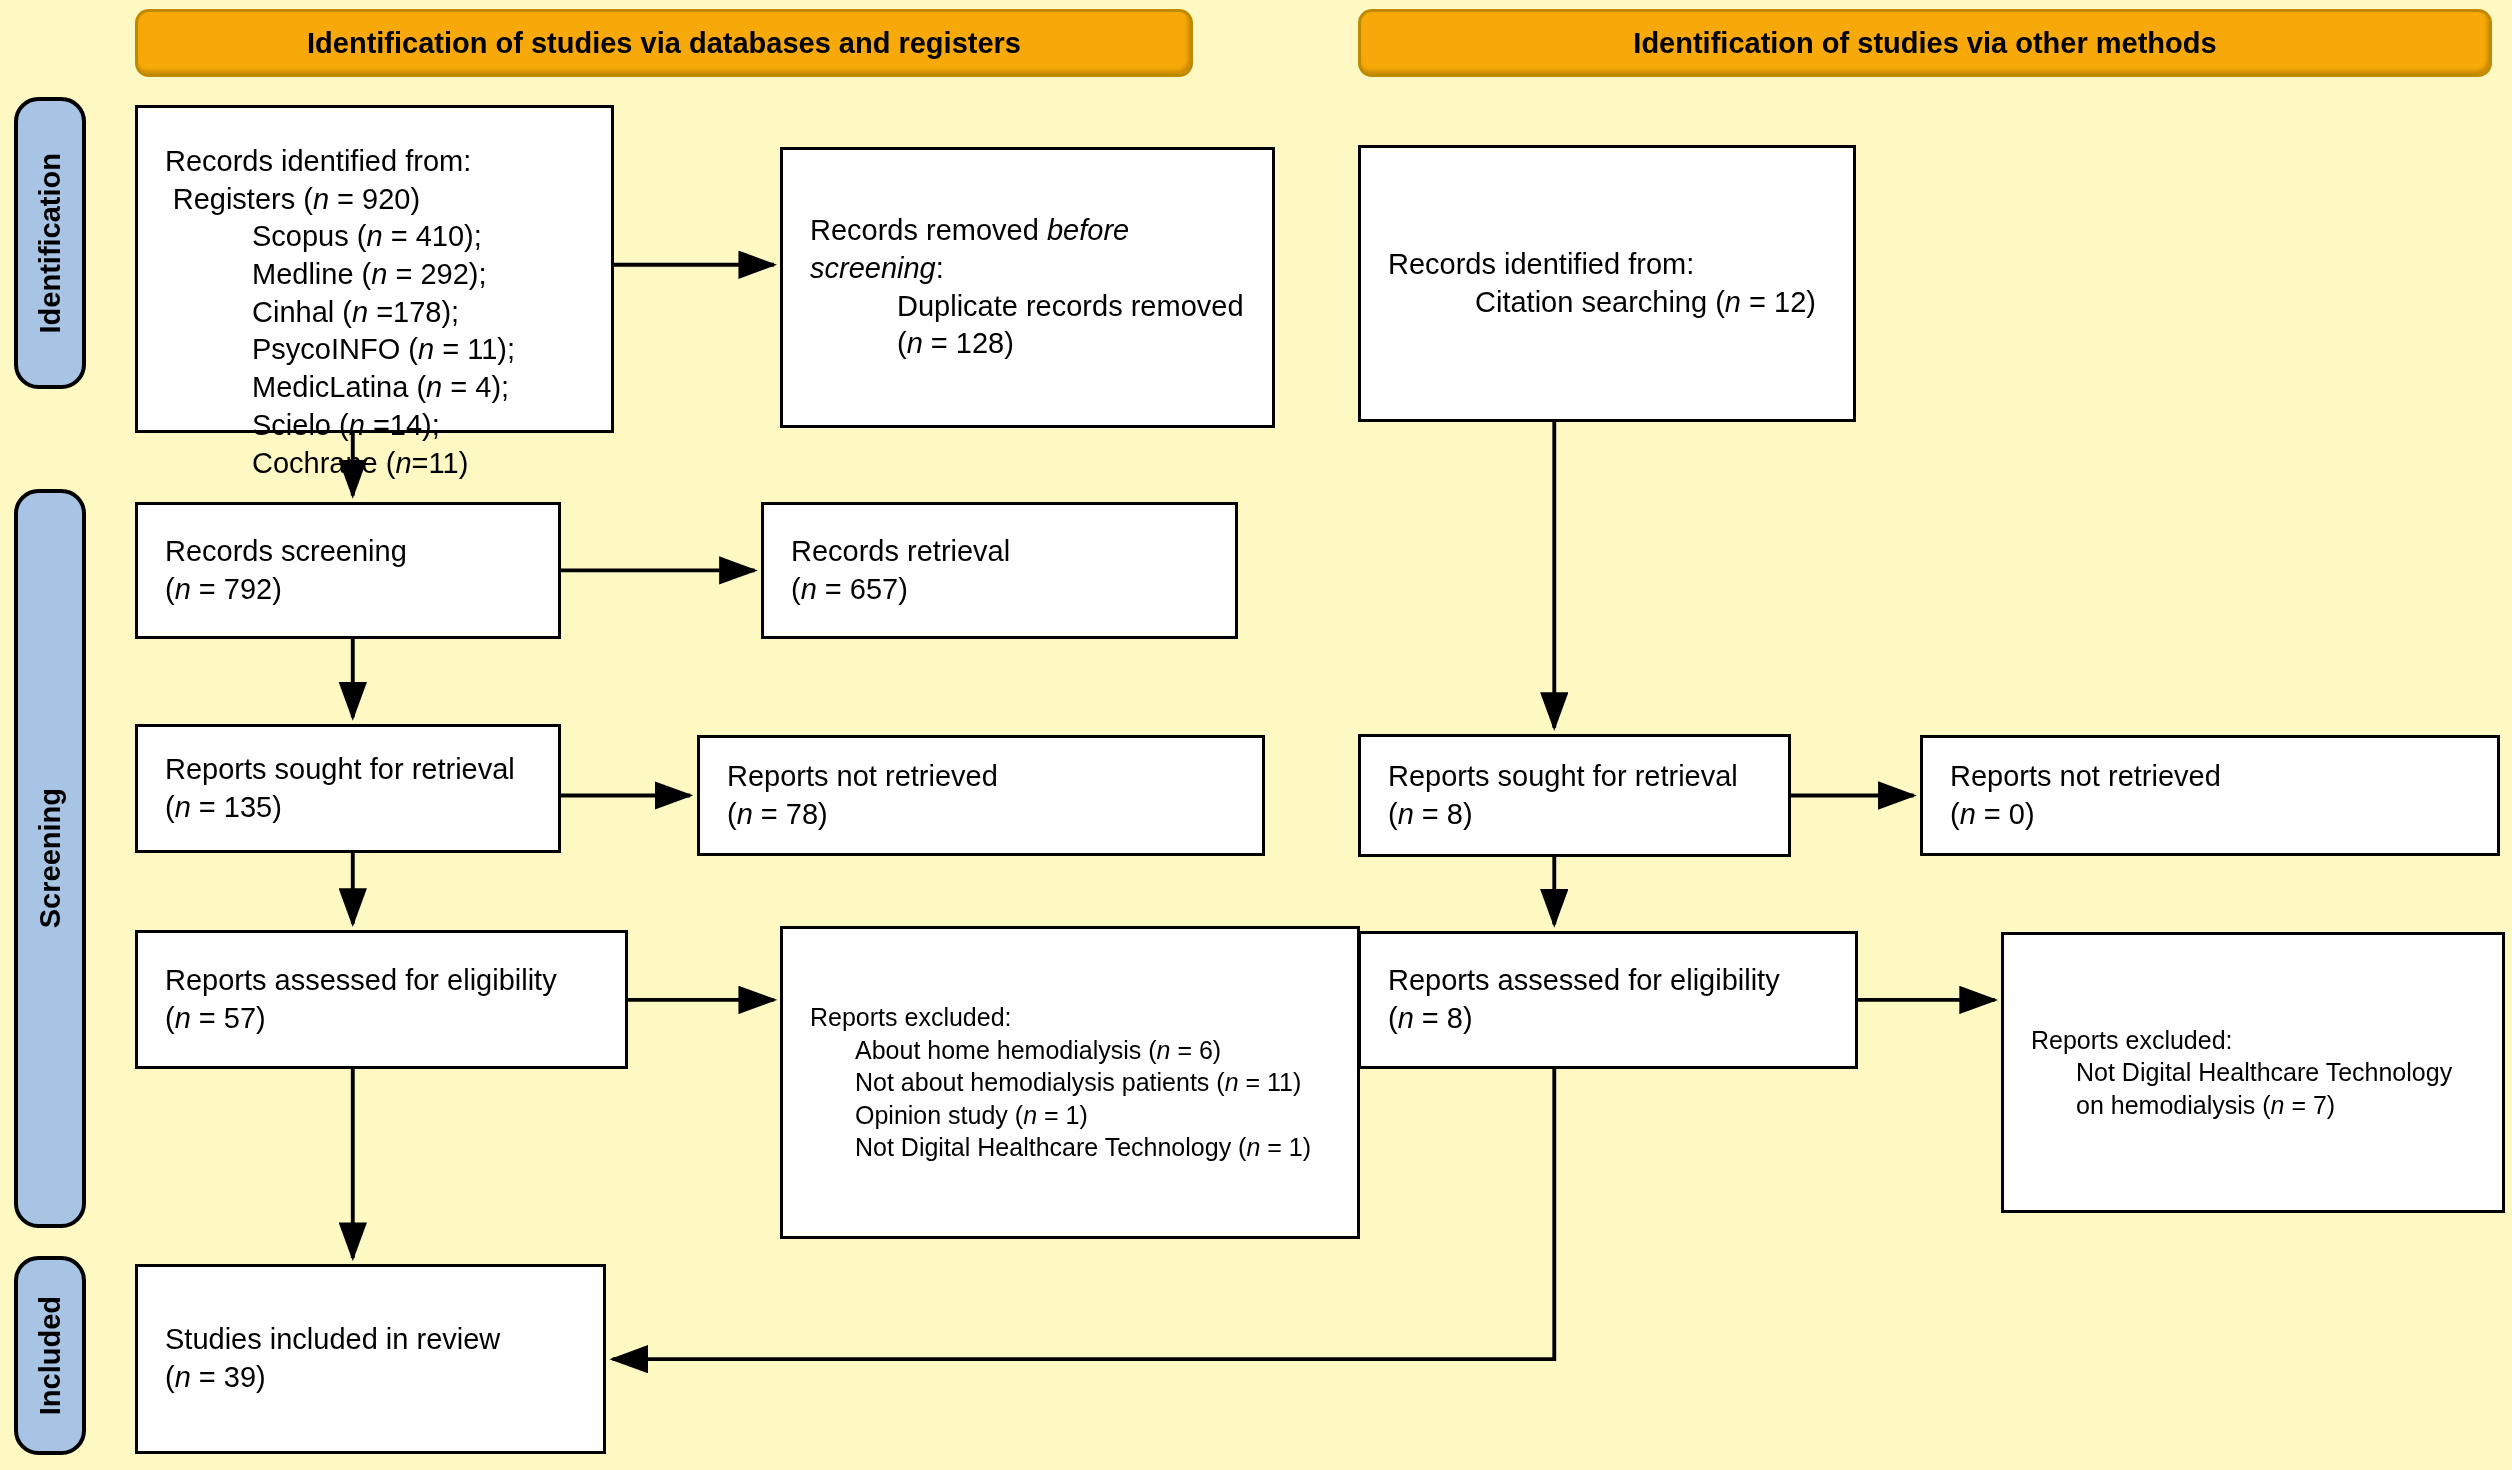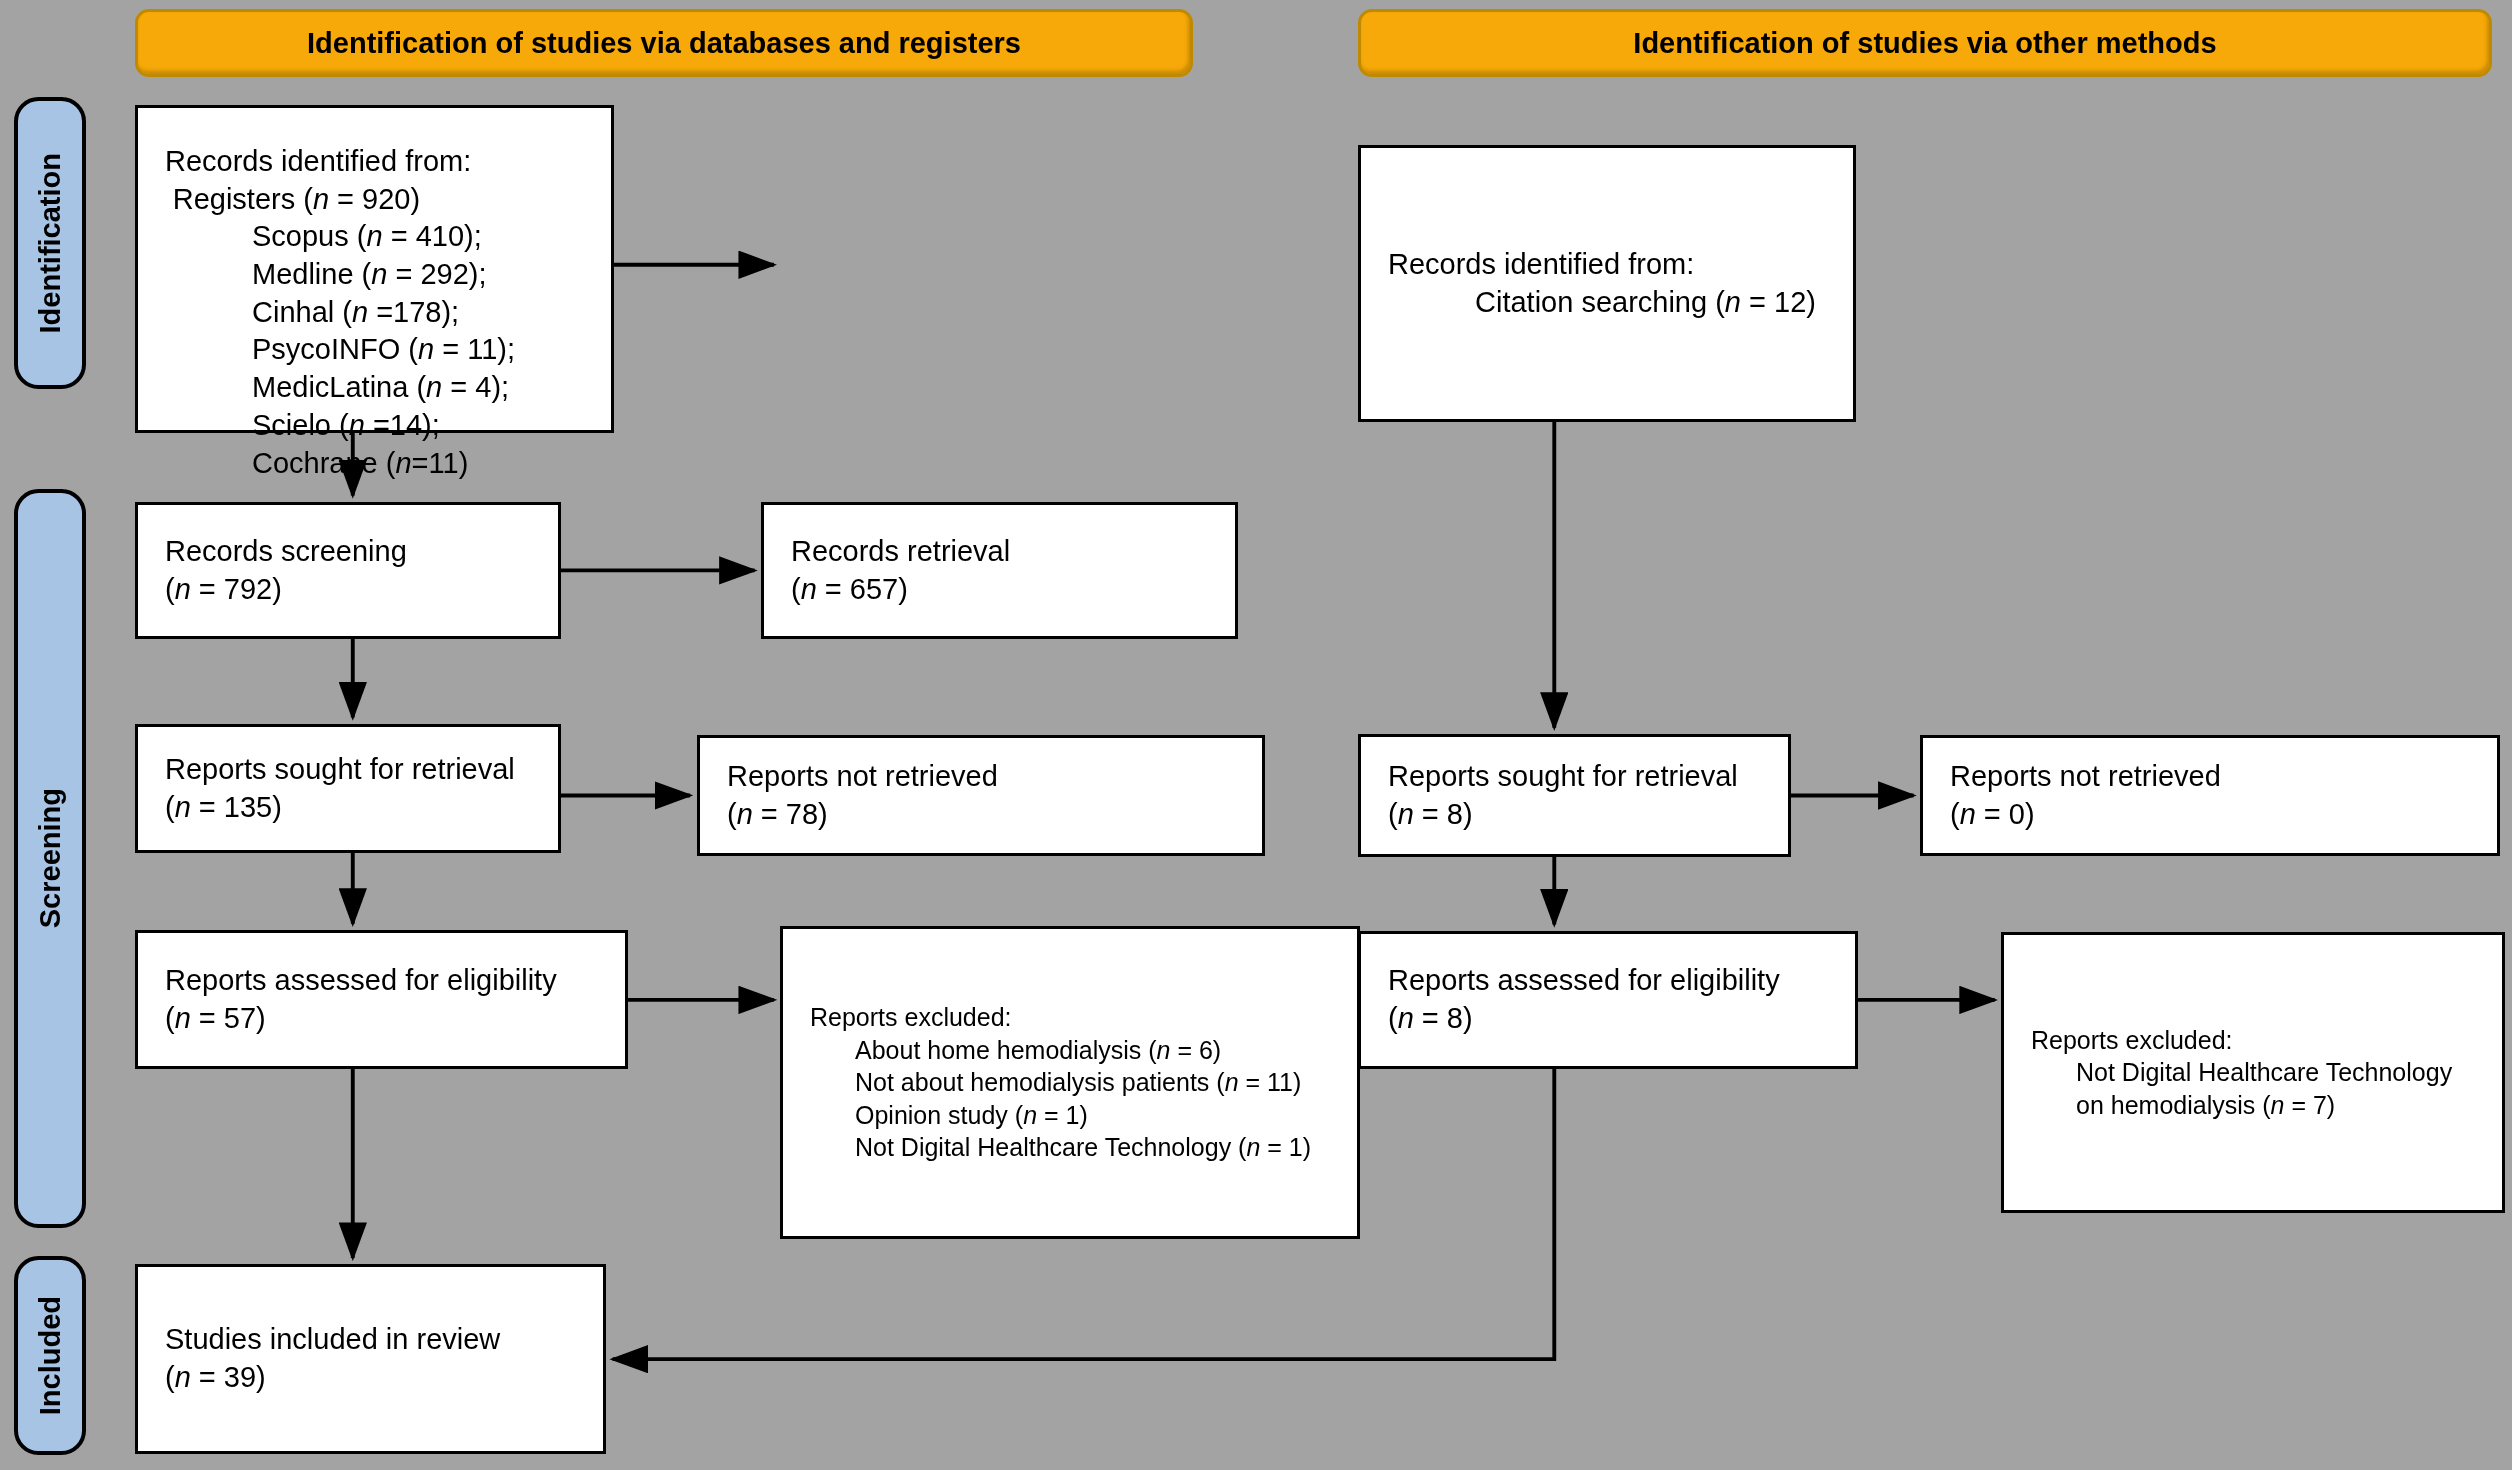--- a/index.html
+++ b/index.html
@@ -1,18 +1,18 @@
 <!DOCTYPE html>
 <html style="--banner_fill: #F6A908; --banner_border: #C08A00; --stage_fill: #A7C4E5;font-size:10.3px"><head>
 <meta charset="utf-8">
 <style>
   html,body{margin:0;padding:0;background:#ffffff;}
   body{width:2512px;height:1471px;overflow:hidden;
        font-family:"Liberation Sans","DejaVu Sans",sans-serif;color:#000;}
-  .canvas{position:relative;width:2512px;height:1471px;background:#a3a3a3;}
+  .canvas{position:relative;width:2512px;height:1471px;background:#fef9c3;}
 
   svg.connectors{position:absolute;left:0;top:0;width:2512px;height:1471px;z-index:1;}
   svg.connectors path{stroke:#000;stroke-width:6;fill:none;}
 
   .banner{position:absolute;z-index:2;display:flex;align-items:center;justify-content:center;
           background:var(--banner_fill,#F6A908);border:3.2px solid var(--banner_border,#C08A00);
           border-radius:14px;font-weight:bold;font-size:29px;box-sizing:border-box;
           box-shadow:inset -1.9px -3.2px 3.9px rgba(120,80,0,.35);}
   .stage{position:absolute;z-index:2;display:flex;align-items:center;justify-content:center;
          background:var(--stage_fill,#A7C4E5);border:4.5px solid #000;border-radius:24.5px;
@@ -78,20 +78,26 @@
     <div class="ind1">Registers (<i>n</i> = 920)</div>
     <div class="ind2">Scopus (<i>n</i> = 410);</div>
     <div class="ind2">Medline (<i>n</i> = 292);</div>
     <div class="ind2">Cinhal (<i>n</i> =178);</div>
     <div class="ind2">PsycoINFO (<i>n</i> = 11);</div>
     <div class="ind2">MedicLatina (<i>n</i> = 4);</div>
     <div class="ind2">Scielo (<i>n</i> =14);</div>
     <div class="ind2">Cochrane (<i>n</i>=11)</div>
   </div>
 
+  <div class="box" style="left:780px;top:147px;width:495px;height:281px;">
+    <div>
+      <span>Records removed </span><i>before screening</i><span>:</span>
+    </div>
+    <div class="hang">Duplicate records removed (<i>n</i> = 128)</div>
+  </div>
 
   <div class="box" style="left:1358px;top:145px;width:498px;height:277px;">
     <div>Records identified from:</div>
     <div class="ind2">Citation searching (<i>n</i> = 12)</div>
   </div>
 
   <div class="box" style="left:135px;top:502px;width:426px;height:137px;">
     <div>Records screening</div>
     <div>(<i>n</i> = 792)</div>
   </div>

